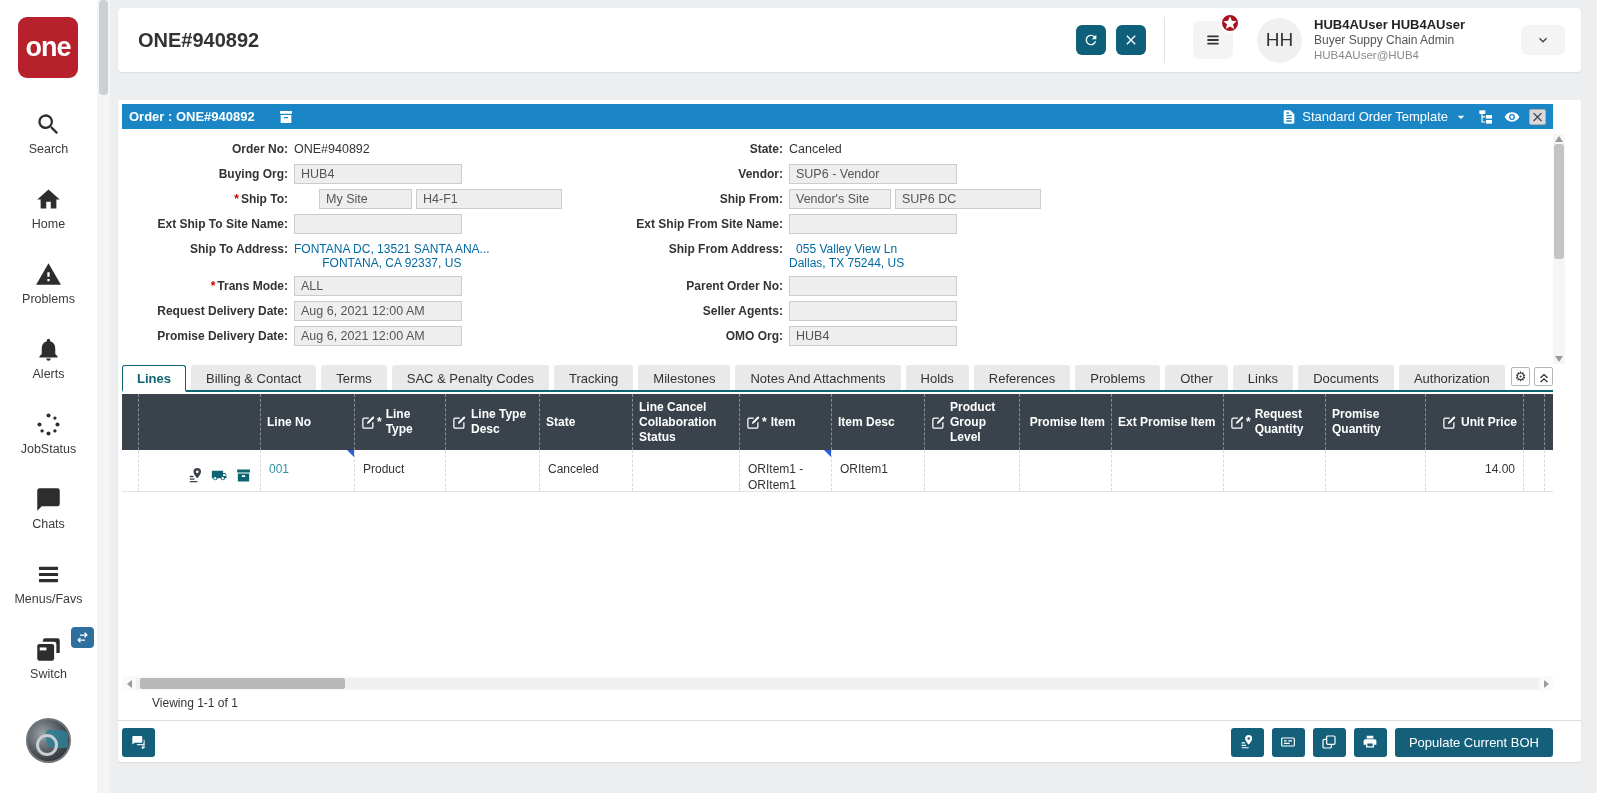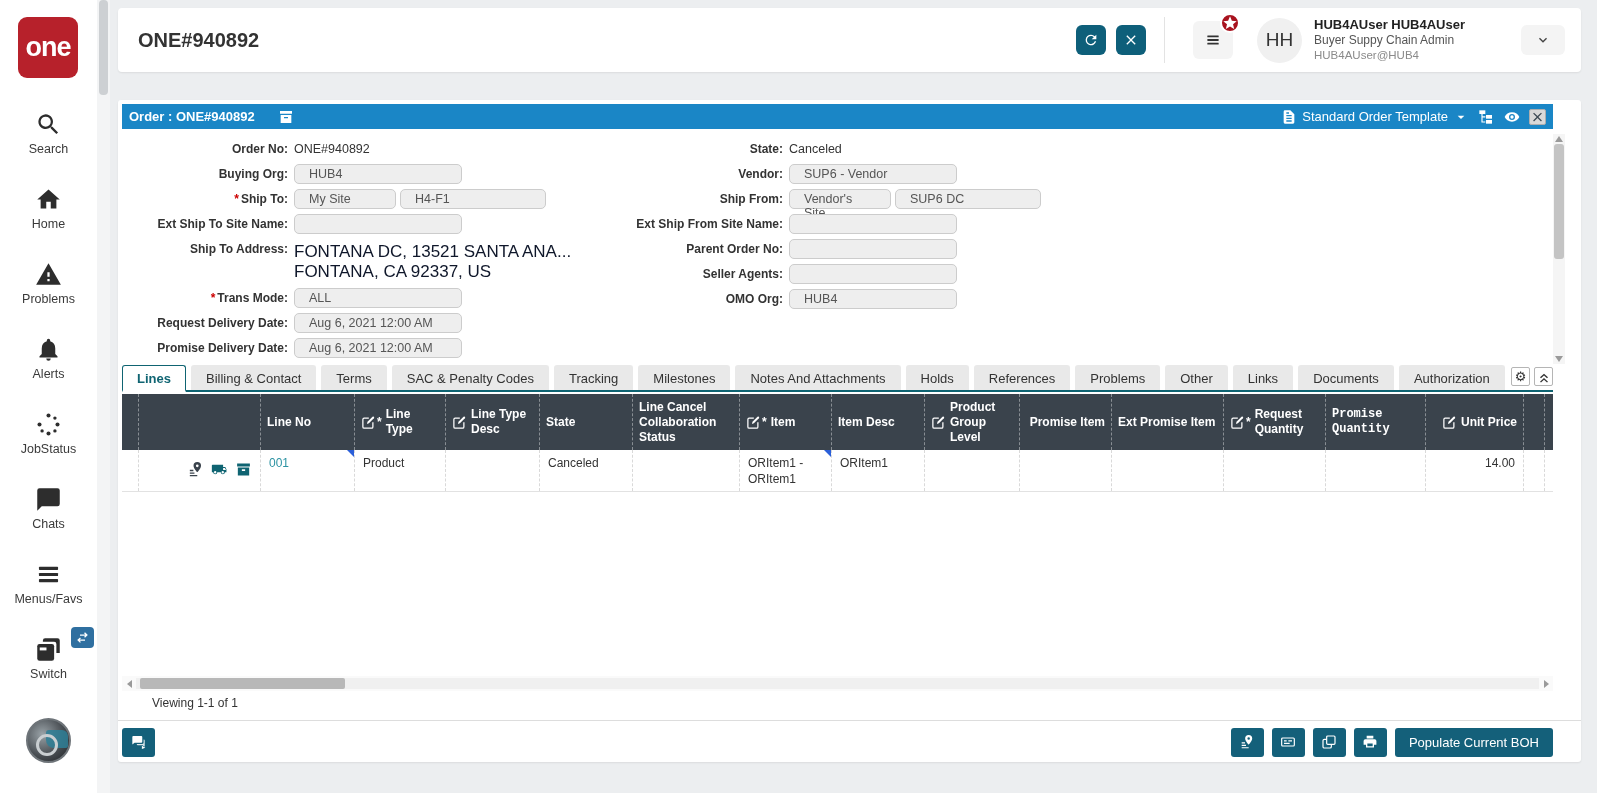--- a/index.html
+++ b/index.html
@@ -77,24 +77,24 @@
   .formwrap { position:absolute; left:0; top:27px; width:1431px; height:233px; overflow:hidden; }
   .fcol { position:absolute; top:8px; }
   .fcol.left { left:0; width:600px; }
   .fcol.right { left:438px; width:620px; }
   .f-row { display:flex; align-items:flex-start; margin-bottom:5px; min-height:20px; }
   .f-label { font-size:12px; font-weight:700; color:#333; text-align:right; padding-right:6px; padding-top:3px; }
   .fcol.left .f-label { width:172px; }
   .fcol.right .f-label { width:229px; }
   .req { color:#c00; margin-right:2px; }
   .f-val { display:flex; gap:4px; }
-  .f-input { height:20px; background:#eee; border:1px solid #ccc; border-radius:5px; font-size:12.5px;
-    color:#555; padding:2px 14px 0; cursor:default; }
+  .f-input { height:20px; background:#eee; border:1px solid #ccc; border-radius:0; font-size:12.5px;
+    color:#555; padding:2px 6px 0; cursor:default; }
   .f-text { font-size:12.5px; color:#333; padding-top:3px; }
-  .f-text2 { font-size:17px; color:#0f172a; line-height:1.2; padding-top:3px; }
+  .f-text2 { font-size:12px; color:#0369a1; line-height:1.2; padding-top:3px;text-align:center; }
   .form-vscroll { position:absolute; right:12px; top:30px; width:12px; height:230px; background:#f5f5f5; }
   .form-vscroll .arr { position:absolute; left:2px; width:0; height:0; border-left:4px solid transparent; border-right:4px solid transparent; }
   .form-vscroll .arr.up { top:2px; border-bottom:6px solid #9a9a9a; }
   .form-vscroll .arr.down { bottom:2px; border-top:6px solid #9a9a9a; }
   .form-vscroll .thumb { position:absolute; left:1px; top:10px; width:10px; height:115px; background:#c4c4c4; border-radius:3px; }
 
   
   .tabstrip { position:absolute; left:0; top:260px; width:1431px; height:28px; border-bottom:2px solid #0f6472;
     display:flex; align-items:flex-end; }
   .tab { font-size:13px; color:#333; background:#e9e9e9; border:1px solid #e9e9e9; border-bottom:none;
@@ -109,21 +109,21 @@
   
   .grid { position:absolute; left:0; top:290px; width:1431px; }
   .g-head { display:flex; background:#3a434c; color:#fff; height:56px; }
   .th { border-right:1px dashed rgba(255,255,255,.4); font-size:12px; font-weight:700; line-height:1.25;
     display:flex; align-items:center; padding:4px 6px; gap:4px; }
   .th .edit-ic { width:15px; height:15px; flex:0 0 auto; }
   .th .edit-ic svg { width:15px; height:15px; }
   .th .star { font-size:12px; margin-left:-3px; }
   .th.alr { justify-content:flex-end; }
   .g-row { display:flex; background:#fff; height:42px; border-bottom:1px solid #e2e2e2; }
-  .td { position:relative; border-right:1px dashed #d9d9d9; font-size:12px; color:#333; padding:6px 8px 0;
+  .td { position:relative; border-right:1px dashed #d9d9d9; font-size:12px; color:#333; padding:12px 8px 0;
     line-height:1.3; overflow:hidden; }
   .td.alr { text-align:right; }
   .td .link { color:#2d93a3; cursor:pointer; }
   .td .flag { position:absolute; top:0; right:0; width:0; height:0; border-left:7px solid transparent; border-top:7px solid #2b5fd9; }
   .td .cicons { display:flex; align-items:center; justify-content:flex-end; gap:7px; height:26px; }
   .td .cicons .ci { width:17px; height:17px; cursor:pointer; }
   .td .cicons .ci svg { width:100%; height:100%; }
   .ci.dark { color:#3a434c; }
   .ci.teal { color:#0f6472; }
 
@@ -337,21 +337,21 @@
             </div>
             <div class="f-row">
               <div class="f-label">Buying Org:</div>
               <div class="f-val">
                 <div class="f-input" style="width: 168px;">HUB4</div>
               </div>
             </div>
             <div class="f-row">
               <div class="f-label"><span class="req">*</span>Ship To:</div>
               <div class="f-val">
-                <div class="f-input" style="width: 102px;">My Site</div>
+                <div class="f-input" style="width: 93px; margin-left: 25px;">My Site</div>
                 <div class="f-input" style="width: 146px;">H4-F1</div>
               </div>
             </div>
             <div class="f-row">
               <div class="f-label">Ext Ship To Site Name:</div>
               <div class="f-val">
                 <div class="f-input" style="width: 168px;"></div>
               </div>
             </div>
             <div class="f-row">
@@ -399,20 +399,29 @@
               <div class="f-label">Ship From:</div>
               <div class="f-val">
                 <div class="f-input" style="width: 102px;">Vendor's Site</div>
                 <div class="f-input" style="width: 146px;">SUP6 DC</div>
               </div>
             </div>
             <div class="f-row">
               <div class="f-label">Ext Ship From Site Name:</div>
               <div class="f-val">
                 <div class="f-input" style="width: 168px;"></div>
+              </div>
+            </div>
+            <div class="f-row">
+              <div class="f-label">Ship From Address:</div>
+              <div class="f-val">
+                <div class="f-text2">
+                  <div>055 Valley View Ln</div>
+                  <div>Dallas, TX 75244, US</div>
+                </div>
               </div>
             </div>
             <div class="f-row">
               <div class="f-label">Parent Order No:</div>
               <div class="f-val">
                 <div class="f-input" style="width: 168px;"></div>
               </div>
             </div>
             <div class="f-row">
               <div class="f-label">Seller Agents:</div>
@@ -515,21 +524,21 @@
               <span>Ext Promise Item</span>
             </div>
             <div class="th" style="width: 102px; flex: 0 0 102px;">
               <span class="edit-ic"><svg viewBox="0 0 24 24" fill="currentColor">
                   <path d="M19 11.5V19a2 2 0 0 1-2 2H5a2 2 0 0 1-2-2V7a2 2 0 0 1 2-2h7.5" fill="none" stroke="currentColor" stroke-width="2"></path>
                   <path d="M9.5 14.5l.9-3.6 8-8a1.55 1.55 0 0 1 2.2 2.2l-8 8z"></path>
                 </svg></span>
               <span class="star">*</span>
               <span>Request Quantity</span>
             </div>
-            <div class="th" style="width: 100px; flex: 0 0 100px; font-family: Liberation Mono, monospace;">
+            <div class="th" style="width: 100px; flex: 0 0 100px;">
               <span>Promise Quantity</span>
             </div>
             <div class="th alr" style="width: 98px; flex: 0 0 98px;">
               <span class="edit-ic"><svg viewBox="0 0 24 24" fill="currentColor">
                   <path d="M19 11.5V19a2 2 0 0 1-2 2H5a2 2 0 0 1-2-2V7a2 2 0 0 1 2-2h7.5" fill="none" stroke="currentColor" stroke-width="2"></path>
                   <path d="M9.5 14.5l.9-3.6 8-8a1.55 1.55 0 0 1 2.2 2.2l-8 8z"></path>
                 </svg></span>
               <span>Unit Price</span>
             </div>
             <div class="th" style="width: 21px; flex: 0 0 21px;"></div>

